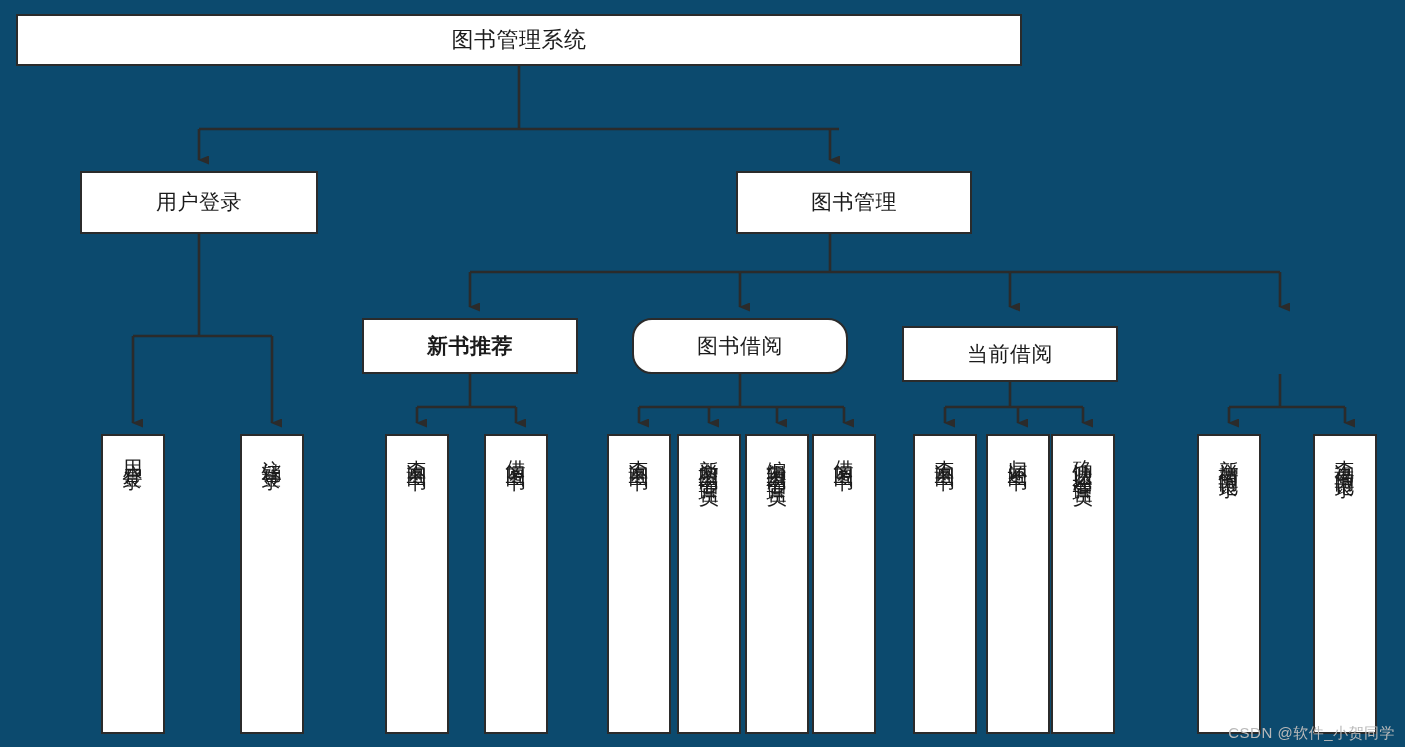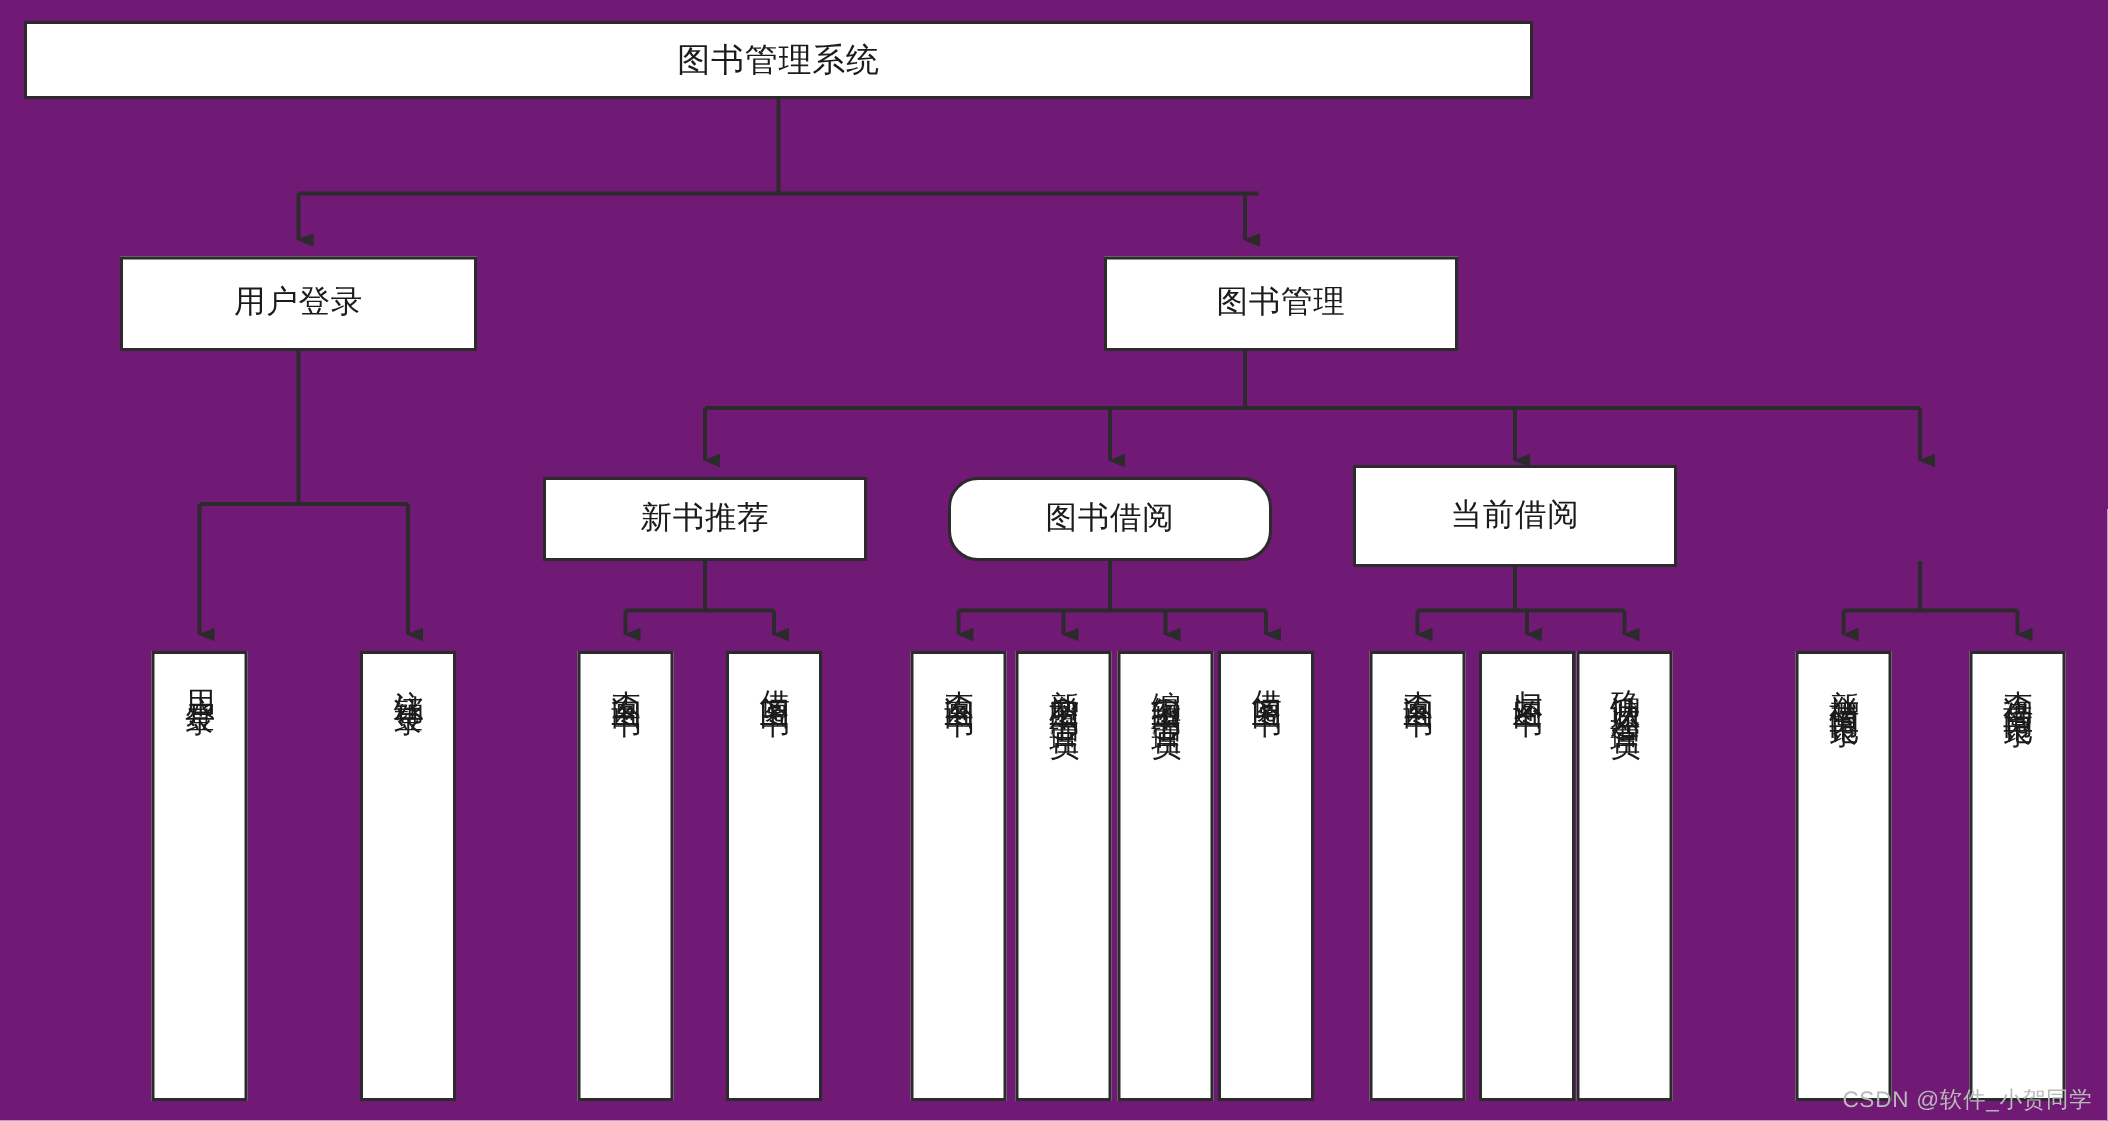--- a/index.html
+++ b/index.html
@@ -7,21 +7,21 @@
     padding: 0;
     background: #ffffff;
   }
   body {
     font-family: "Liberation Sans", "DejaVu Sans", sans-serif;
   }
   #canvas {
     position: relative;
     width: 1405px;
     height: 747px;
-    background: #701a75;
+    background: #0c4a6e;
     overflow: hidden;
   }
   svg.wires {
     position: absolute;
     left: 0;
     top: 0;
     width: 1405px;
     height: 747px;
     pointer-events: none;
   }
@@ -131,27 +131,27 @@
     <span class="lbl">图书管理系统</span>
   </div>
 
   <div class="node h" style="left:80px; top:171px; width:238px; height:63px;">
     <span class="lbl">用户登录</span>
   </div>
   <div class="node h" style="left:712px; top:171px; width:236px; height:63px;margin-left:24px;">
     <span class="lbl">图书管理</span>
   </div>
 
-  <div class="node h" style="left:362px; top:318px; width:216px; height:56px;">
+  <div class="node h" style="left:362px; top:318px; width:216px; height:56px;font-weight:bold;">
     <span class="lbl">新书推荐</span>
   </div>
   <div class="node h" style="left:632px; top:318px; width:216px; height:56px;border-radius:20px;">
     <span class="lbl">图书借阅</span>
   </div>
-  <div class="node h" style="left:902px; top:310px; width:216px; height:68px;">
+  <div class="node h" style="left:902px; top:326px; width:216px; height:56px;">
     <span class="lbl">当前借阅</span>
   </div>
 
   <div class="node v" style="left:101px; top:434px; width:64px; height:300px;">
     <span class="lbl">用户登录</span>
   </div>
   <div class="node v" style="left:240px; top:434px; width:64px; height:300px;">
     <span class="lbl">注销登录</span>
   </div>
   <div class="node v" style="left:385px; top:434px; width:64px; height:300px;">

